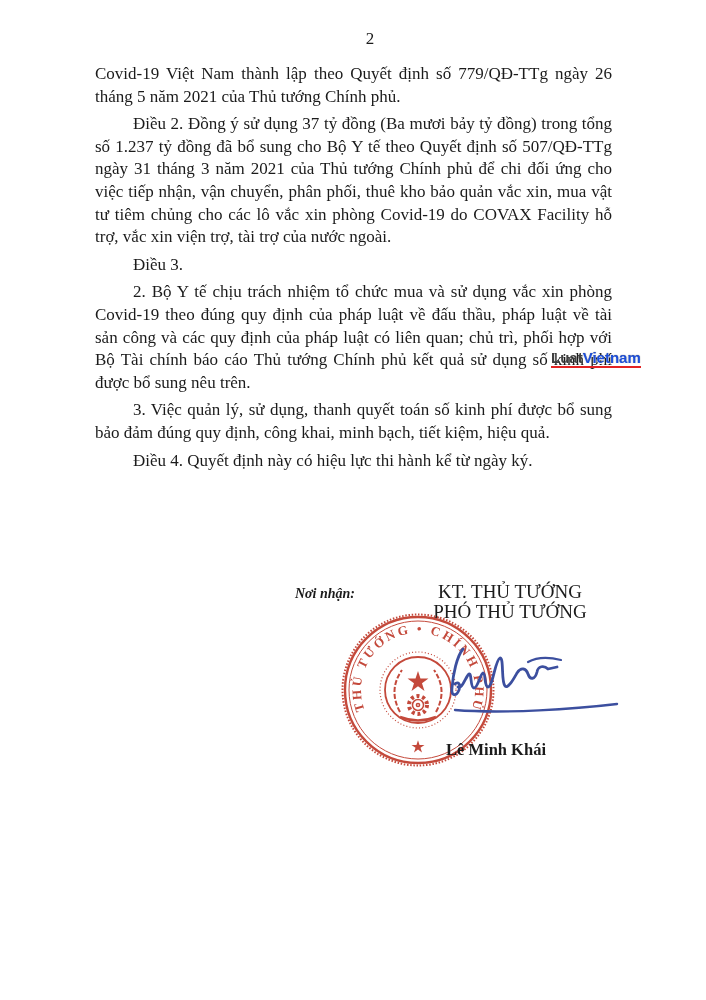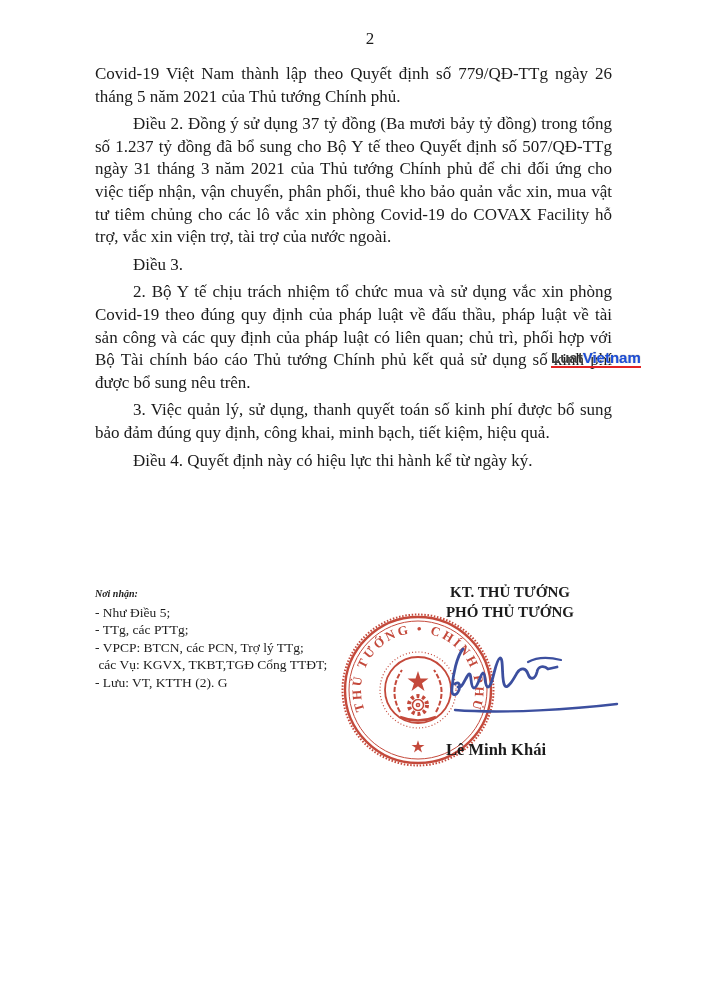--- a/index.html
+++ b/index.html
@@ -31,25 +31,25 @@
     white-space:nowrap;
     border-bottom:2px solid #e22222;
     padding-bottom:1px;
   }
   .watermark .wm-red { color:#404040; }
   .watermark .wm-gray { color:#1d4ed8; text-shadow:0 1px 0 #ffffff, 0 0 1px #4c4c4c; }
   .recipients {
     position:absolute; left:95px; top:585px; width:260px;
     font-size:13.5px; line-height:17.6px;
   }
-  .recipients-title { font-weight:bold; font-style:italic; font-size:10px; margin-bottom:1px; }
+  .recipients-title { font-weight:bold; font-style:italic; font-size:14px; margin-bottom:1px;text-align:right; }
   .recip-line { white-space:pre; }
   .sig-titles {
     position:absolute; left:417px; top:582px; width:186px;
-    text-align:center; font-weight:bold; font-size:15px; line-height:20px;
+    text-align:center; font-weight:normal; font-size:19px; line-height:20px;
     white-space:nowrap;
   }
   .seal-svg { position:absolute; left:340px; top:612px; width:156px; height:156px; opacity:0.92; }
   .signature-svg { position:absolute; left:425px; top:640px; width:205px; height:85px; }
   .signer-name {
     position:absolute; left:396px; top:740px; width:200px;
     text-align:center; font-weight:bold; font-size:16.5px;
   }
 </style>
 </head>
@@ -65,27 +65,20 @@
       <p class="para indent"><b>Điều 3.</b><span></span></p>
       <p class="para indent"><span>2. Bộ Y tế chịu trách nhiệm tổ chức mua và sử dụng vắc xin phòng Covid-19 theo đúng quy định của pháp luật về đấu thầu, pháp luật về tài sản công và các quy định của pháp luật có liên quan; chủ trì, phối hợp với Bộ Tài chính báo cáo Thủ tướng Chính phủ kết quả sử dụng số kinh phí được bổ sung nêu trên.</span></p>
       <p class="para indent"><span>3. Việc quản lý, sử dụng, thanh quyết toán số kinh phí được bổ sung bảo đảm đúng quy định, công khai, minh bạch, tiết kiệm, hiệu quả.</span></p>
       <p class="para indent"><b>Điều 4.</b><span> Quyết định này có hiệu lực thi hành kể từ ngày ký.</span></p>
     </div>
 
   <div class="watermark"><span class="wm-red">Luat</span><span class="wm-gray">Vietnam</span></div>
 
   <div class="recipients">
     <div class="recipients-title">Nơi nhận:</div>
-    <div>
-        <div class="recip-line">- Như Điều 5;</div>
-        <div class="recip-line">- TTg, các PTTg;</div>
-        <div class="recip-line">- VPCP: BTCN, các PCN, Trợ lý TTg;</div>
-        <div class="recip-line"> các Vụ: KGVX, TKBT,TGĐ Cổng TTĐT;</div>
-        <div class="recip-line">- Lưu: VT, KTTH (2). G</div>
-      </div>
   </div>
 
   <div class="sig-titles">
     <div>KT. THỦ TƯỚNG</div>
     <div>PHÓ THỦ TƯỚNG</div>
   </div>
 
   <svg class="seal-svg" viewBox="-78 -78 156 156" xmlns="http://www.w3.org/2000/svg">
     <g stroke="#bf3a2b" fill="none" stroke-width="2">
       <circle r="75.5" stroke-width="2" stroke-dasharray="1.5 1.7"></circle>

